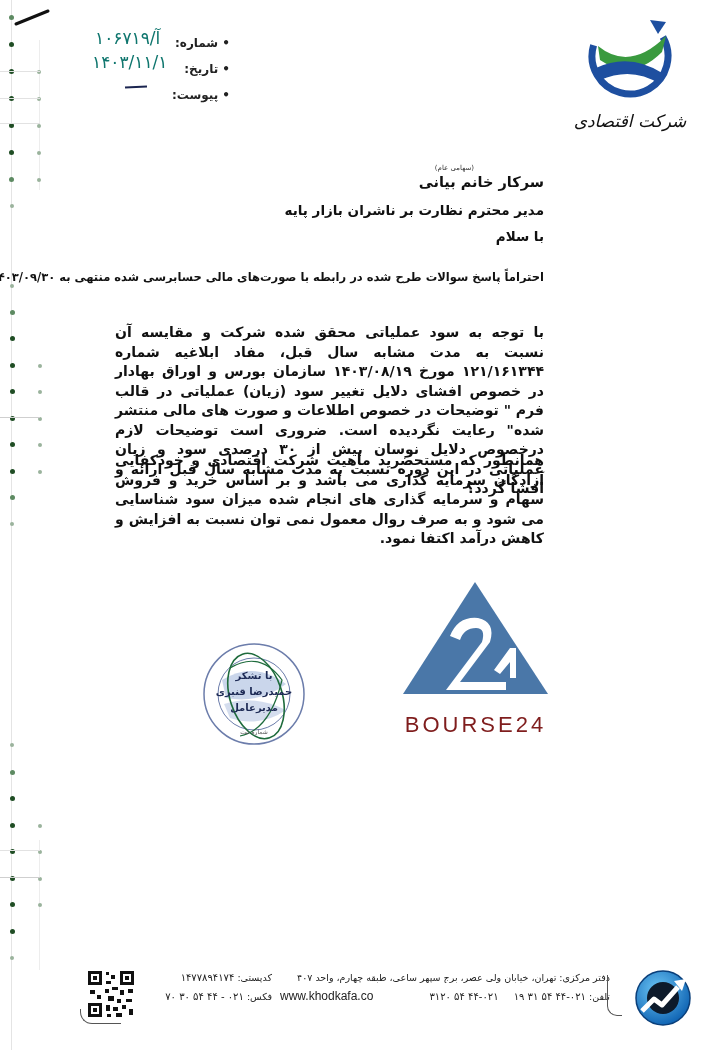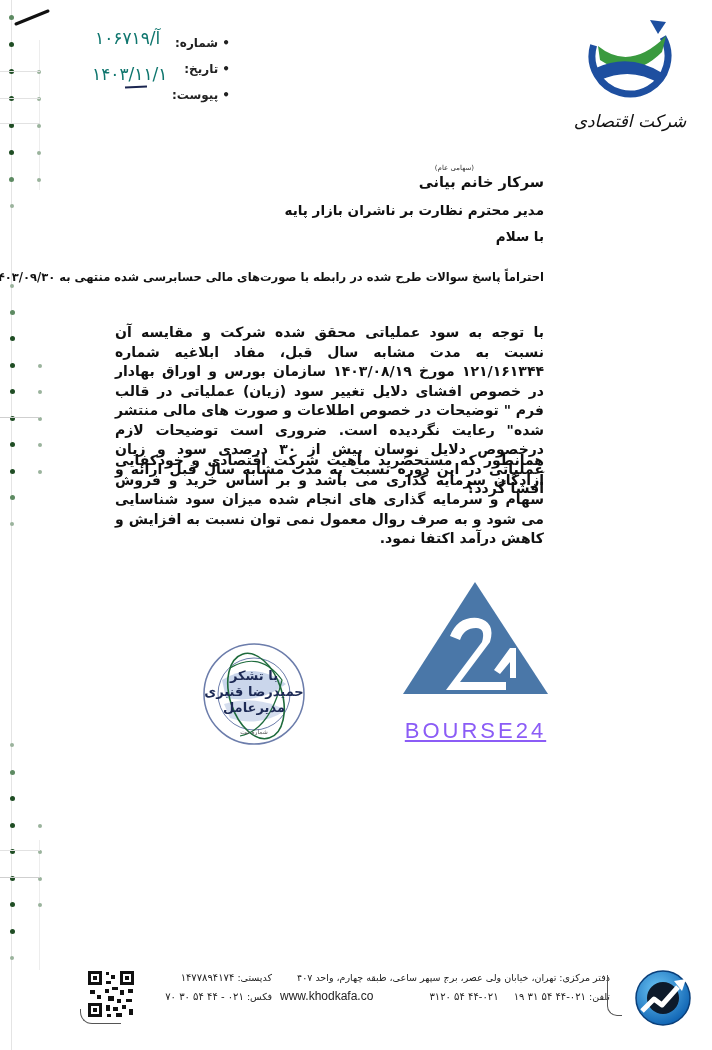--- a/index.html
+++ b/index.html
@@ -89,21 +89,21 @@
 <svg class="abs" style="left:14px;top:8px;" width="36" height="20">
   <path d="M2 16 L34 3" stroke="#111" stroke-width="3" stroke-linecap="round"></path>
 </svg>
 
 <div class="abs" style="left:95px;top:28px;width:135px;">
   <div style="position:relative;height:26px;">
     <span class="abs hand" style="left:0;top:0;">آ/۱۰۶۷۱۹</span>
     <span class="abs meta-label rtl" style="right:0;top:8px;">• شماره:</span>
   </div>
   <div style="position:relative;height:26px;">
-    <span class="abs hand" style="left:-3px;top:-2px;margin-top:12px;">۱۴۰۳/۱۱/۱</span>
+    <span class="abs hand" style="left:-3px;top:-2px;">۱۴۰۳/۱۱/۱</span>
     <span class="abs meta-label rtl" style="right:0;top:8px;">• تاریخ:</span>
   </div>
   <div style="position:relative;height:26px;">
     <span class="abs" style="left:30px;top:6px;width:22px;height:2px;background:#1b2550;transform:rotate(-3deg);"></span>
     <span class="abs meta-label rtl" style="right:0;top:8px;">• پیوست:</span>
   </div>
 </div>
 
 <div class="abs" style="left:570px;top:12px;width:120px;height:150px;">
   <svg width="120" height="88" viewBox="0 0 120 88">
@@ -134,35 +134,35 @@
 
 <div class="abs" style="left:200px;top:640px;width:108px;height:108px;">
   <svg width="108" height="108" viewBox="0 0 108 108">
     <circle cx="54" cy="54" r="50" fill="none" stroke="#6c7dab" stroke-width="1.5"></circle>
     <circle cx="54" cy="54" r="36" fill="none" stroke="#6c7dab" stroke-width="1"></circle>
     <path d="M22 40 Q54 20 86 44 Q60 64 26 58 Z" fill="#9fb4da" opacity="0.55"></path>
     <path d="M24 64 Q54 54 86 70 Q60 88 30 78 Z" fill="#9fb4da" opacity="0.45"></path>
     <ellipse cx="56" cy="56" rx="26" ry="44" fill="none" stroke="#1e6b3c" stroke-width="1.6" transform="rotate(-18 56 56)"></ellipse>
     <path d="M30 28 Q60 10 82 40 Q70 90 40 96" fill="none" stroke="#1e6b3c" stroke-width="1.2"></path>
   </svg>
-  <div class="abs rtl" style="left:0;right:0;top:28px;text-align:center;font-size:13px;font-weight:bold;color:#1d2a55;line-height:16px;">
+  <div class="abs rtl" style="left:0;right:0;top:28px;text-align:center;font-size:10px;font-weight:bold;color:#1d2a55;line-height:16px;">
     <div>با تشکر</div>
     <div>حمیدرضا قنبری</div>
     <div>مدیرعامل</div>
   </div>
   <div class="abs rtl" style="left:0;right:0;top:88px;text-align:center;font-size:6px;color:#555;">شماره ثبت</div>
 </div>
 
 <div class="abs" style="left:398px;top:578px;width:155px;height:145px;">
   <svg width="155" height="120" viewBox="0 0 155 120">
     <polygon points="77,4 150,116 5,116" fill="#4a77a8"></polygon>
     <path d="M52 58 Q60 38 80 40 Q98 44 92 64 L62 104 L108 104 L108 112 L48 112 L84 64 Q88 50 78 50 Q66 50 62 62 Z" fill="#ffffff"></path>
     <path d="M96 92 L112 70 L118 70 L118 100 L112 100 L112 84 L102 96 Z" fill="#ffffff"></path>
   </svg>
-  <div style="font-family:'Liberation Sans',sans-serif;font-size:22px;letter-spacing:3px;color:#8b5cf6;text-align:center;margin-top:16px;text-decoration:underline;">BOURSE24</div>
+  <div style="font-family:'Liberation Sans',sans-serif;font-size:22px;letter-spacing:3px;color:#7f1d1d;text-align:center;margin-top:10px;">BOURSE24</div>
 </div>
 
 <div class="abs" style="left:80px;top:965px;width:620px;height:60px;">
 
   <svg class="abs" style="left:6px;top:4px;" width="50" height="50" viewBox="0 0 50 50">
     <rect width="50" height="50" fill="#fff"></rect>
     <rect x="2" y="2" width="14" height="14" fill="#111"></rect>
       <rect x="5" y="5" width="8" height="8" fill="#fff"></rect>
       <rect x="7" y="7" width="4" height="4" fill="#111"></rect>
     <rect x="34" y="2" width="14" height="14" fill="#111"></rect>

